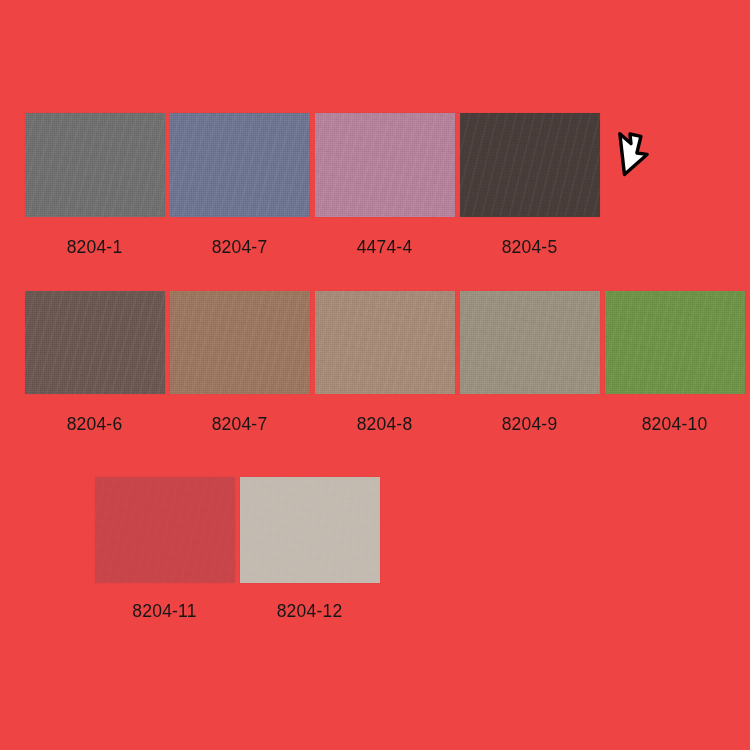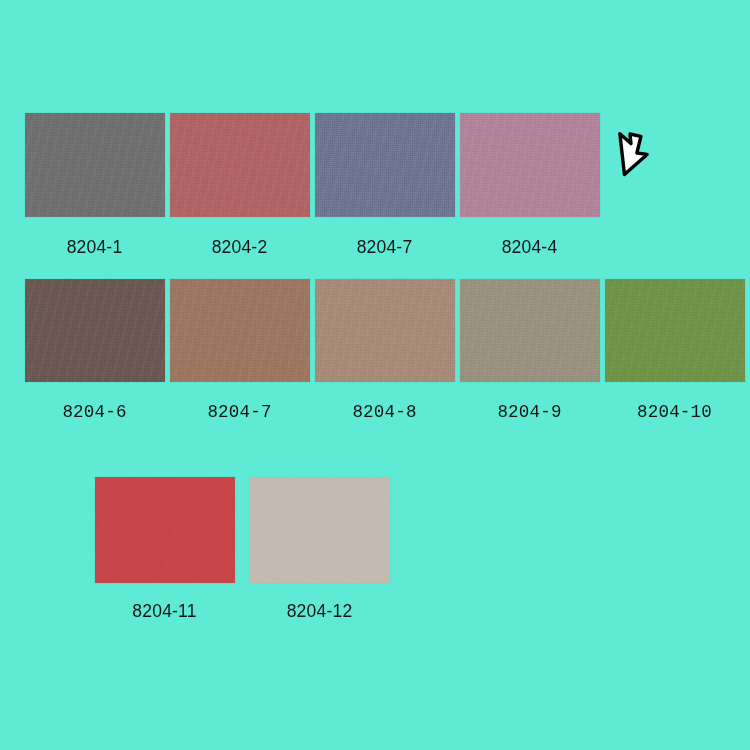--- a/index.html
+++ b/index.html
@@ -5,34 +5,34 @@
 <style>
   html, body {
     margin: 0;
     padding: 0;
     background: #ffffff;
   }
   #canvas {
     position: relative;
     width: 750px;
     height: 750px;
-    background: #5eead4;
+    background: #ef4444;
     font-family: "Liberation Sans", "DejaVu Sans", sans-serif;
     overflow: hidden;
     -webkit-font-smoothing: antialiased;
   }
 
   
   .swatch-row {
     position: absolute;
     display: flex;
   }
   #row-1 { left: 22px; top: 113px;  }
-  #row-2 { left: 22px; top: 279px; font-family: Liberation Mono, monospace;  }
-  #row-3 { left: 92px; top: 477px; gap: 10px;  }
+  #row-2 { left: 22px; top: 291px;  }
+  #row-3 { left: 92px; top: 477px;  }
 
   .swatch-cell {
     position: relative;
     display: flex;
     flex-direction: column;
     align-items: center;
   }
   #row-1 .swatch-cell, #row-2 .swatch-cell { width: 145px; }
   #row-3 .swatch-cell { width: 145px; }
 
@@ -104,30 +104,30 @@
 <body>
 
 <div id="canvas">
 
   <div class="swatch-row" id="row-1">
       <div class="swatch-cell">
         <div class="swatch-chip" style="background-color: rgb(111, 111, 112);"></div>
         <div class="swatch-label">8204-1</div>
       </div>
       <div class="swatch-cell">
-        <div class="swatch-chip" style="background-color: rgb(176, 98, 99);"></div>
-        <div class="swatch-label">8204-2</div>
-      </div>
-      <div class="swatch-cell">
         <div class="swatch-chip" style="background-color: rgb(109, 116, 144);"></div>
         <div class="swatch-label">8204-7</div>
       </div>
       <div class="swatch-cell">
         <div class="swatch-chip" style="background-color: rgb(179, 130, 154);"></div>
-        <div class="swatch-label">8204-4</div>
+        <div class="swatch-label">4474-4</div>
+      </div>
+      <div class="swatch-cell">
+        <div class="swatch-chip" style="background-color: rgb(71, 60, 57);"></div>
+        <div class="swatch-label">8204-5</div>
       </div>
     </div>
 
   <div class="swatch-row" id="row-2">
       <div class="swatch-cell">
         <div class="swatch-chip" style="background-color: rgb(107, 87, 81);"></div>
         <div class="swatch-label">8204-6</div>
       </div>
       <div class="swatch-cell">
         <div class="swatch-chip" style="background-color: rgb(156, 117, 96);"></div>

